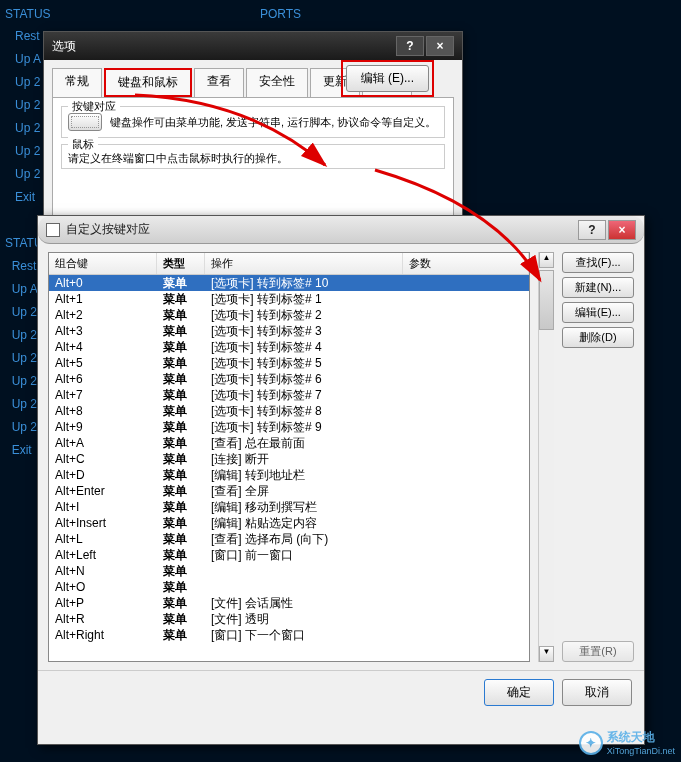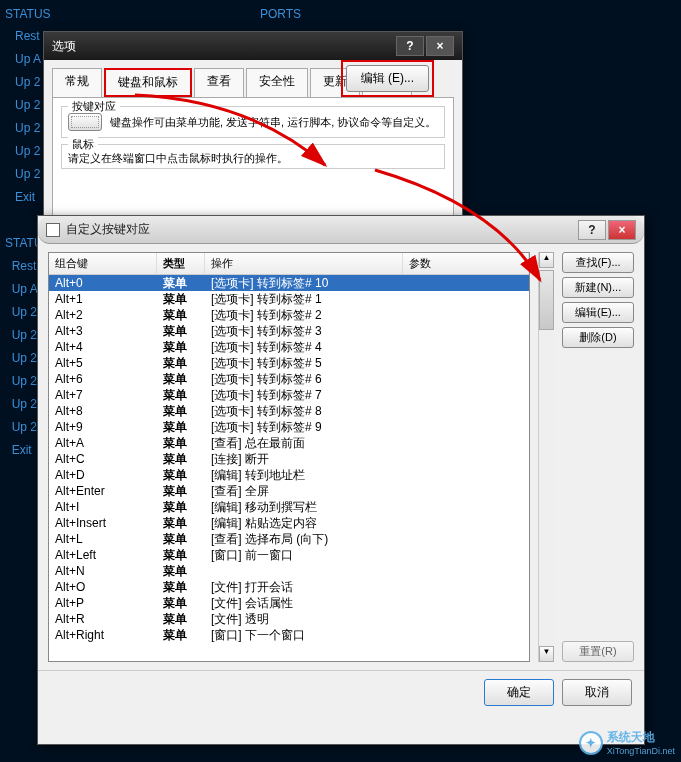--- a/index.html
+++ b/index.html
@@ -234,21 +234,20 @@
               <span class="c4"></span>
             </div>
             <div class="lvrow">
               <span class="c1">Alt+N</span>
               <span class="c2">菜单</span>
               <span class="c4"></span>
             </div>
             <div class="lvrow">
               <span class="c1">Alt+O</span>
               <span class="c2">菜单</span>
-              <span class="c3">[文件] 打开会话</span>
               <span class="c4"></span>
             </div>
             <div class="lvrow">
               <span class="c1">Alt+P</span>
               <span class="c2">菜单</span>
               <span class="c3">[文件] 会话属性</span>
               <span class="c4"></span>
             </div>
             <div class="lvrow">
               <span class="c1">Alt+R</span>

